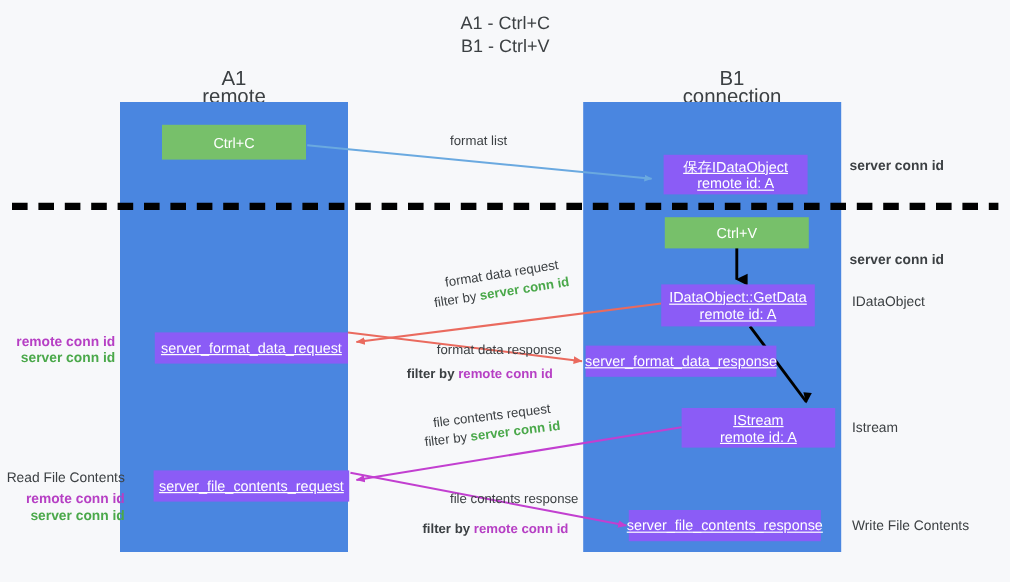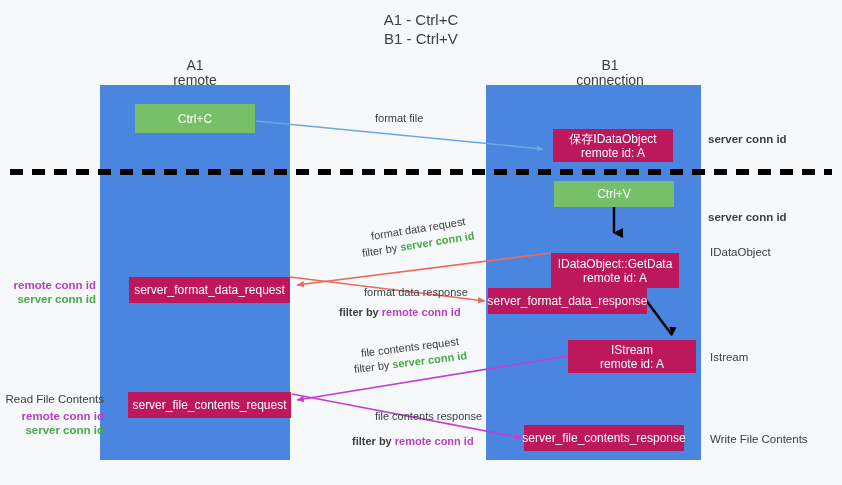--- a/index.html
+++ b/index.html
@@ -29,21 +29,21 @@
     color: #3c4043;
     font-size: 15px;
     line-height: 19px;
   }
 
   
   .col-head {
     position: absolute;
     text-align: center;
     color: #3c4043;
-    font-size: 14px;
+    font-size: 17px;
     line-height: 15px;
     width: 160px;
   }
   .col-head .ch-name { display: block; }
   .col-head .ch-sub  { display: block; }
 
   
   .lane {
     position: absolute;
     background: #4a86e0;
@@ -65,21 +65,21 @@
     flex-direction: column;
     align-items: center;
     justify-content: center;
     color: #ffffff;
     font-size: 12px;
     line-height: 14px;
     text-align: center;
     padding: 2px 4px;
   }
   .node.green  { background: #77c06a; }
-  .node.orange { background: #be185d; }
+  .node.orange { background: #8b5cf6; text-decoration: underline; }
   .node .ln2 { display: block; }
 
   
   .elabel {
     position: absolute;
     font-size: 11px;
     line-height: 14px;
     color: #3c4043;
     white-space: nowrap;
   }
@@ -165,21 +165,21 @@
 
   <div class="node orange" style="left:553px; top:129px; width:120px; height:33px;">
     <span>保存IDataObject</span>
     <span class="ln2">remote id: A</span>
   </div>
 
   <div class="node green" style="left:554px; top:181px; width:120px; height:26px;">
     <span>Ctrl+V</span>
   </div>
 
-  <div class="node orange" style="left:551px; top:253px; width:128px; height:35px;">
+  <div class="node orange" style="left:551px; top:237px; width:128px; height:35px;">
     <span>IDataObject::GetData</span>
     <span class="ln2">remote id: A</span>
   </div>
 
   <div class="node orange" style="left:129px; top:277px; width:161px; height:26px;">
     <span>server_format_data_request</span>
   </div>
 
   <div class="node orange" style="left:488px; top:288px; width:159px; height:26px;">
     <span>server_format_data_response</span>
@@ -191,21 +191,21 @@
   </div>
 
   <div class="node orange" style="left:128px; top:392px; width:163px; height:26px;">
     <span>server_file_contents_request</span>
   </div>
 
   <div class="node orange" style="left:524px; top:425px; width:160px; height:26px;">
     <span>server_file_contents_response</span>
   </div>
 
-  <div class="elabel" style="left:375px; top:111px;">format file</div>
+  <div class="elabel" style="left:375px; top:111px;">format list</div>
 
   <div class="elabel rot-up" style="left:371px; top:229px;">format data request</div>
   <div class="elabel rot-up" style="left:362px; top:246px;">
     <span>filter by </span><span class="green-txt">server conn id</span>
   </div>
 
   <div class="elabel" style="left:364px; top:285px;">format data response</div>
   <div class="elabel bold-lbl" style="left:339px; top:305px;">
     <span>filter by </span><span class="purple-txt">remote conn id</span>
   </div>

